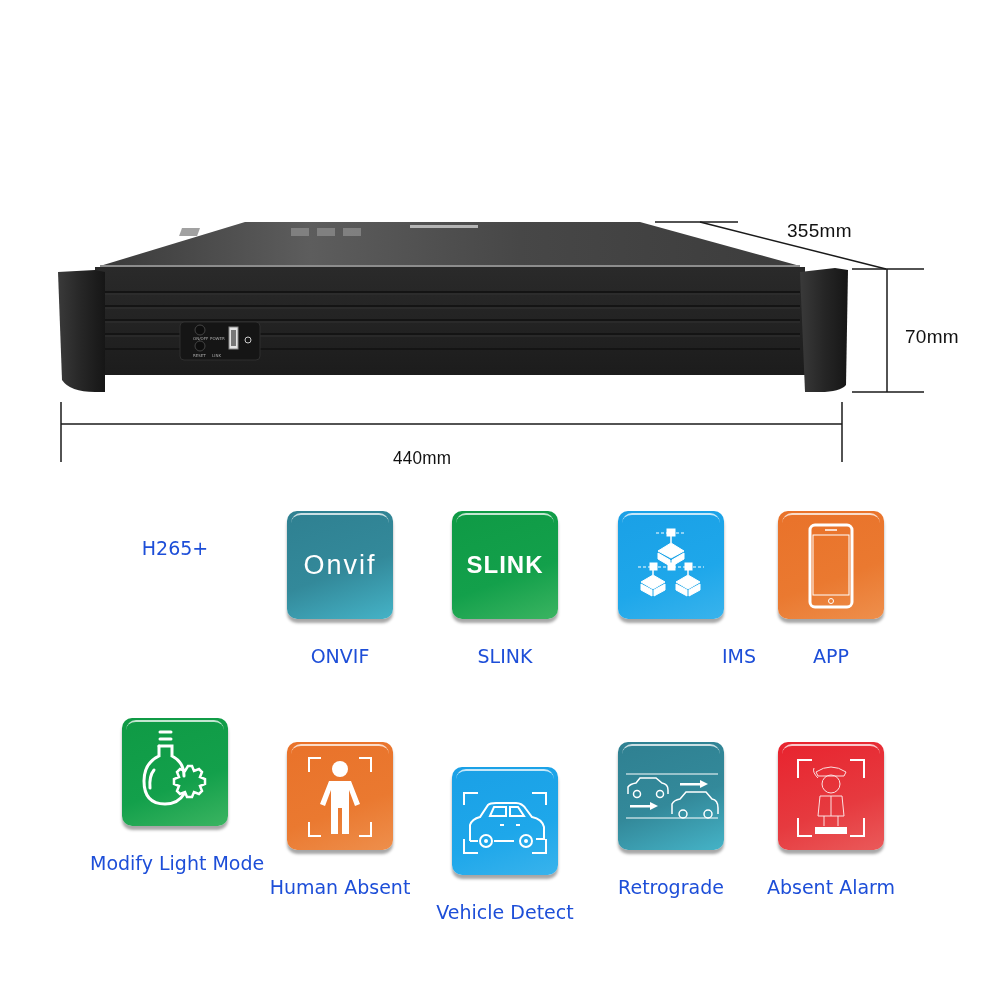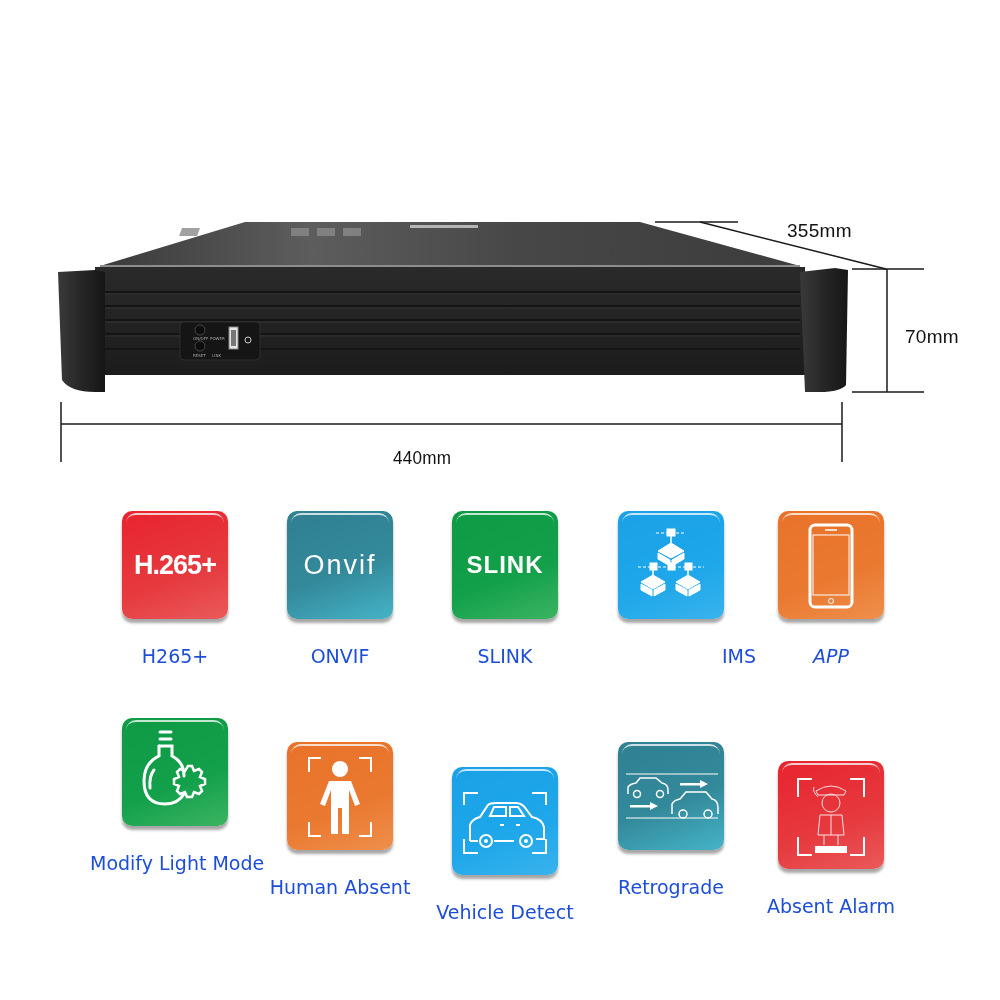--- a/index.html
+++ b/index.html
@@ -100,23 +100,20 @@
     <line x1="61" y1="402" x2="61" y2="462" stroke="#1a1a1a" stroke-width="1.5"></line>
     <line x1="842" y1="402" x2="842" y2="462" stroke="#1a1a1a" stroke-width="1.5"></line>
     <line x1="61" y1="424" x2="842" y2="424" stroke="#1a1a1a" stroke-width="1.5"></line>
   </svg>
   <div class="dim-label" style="left:787px;top:220px;">355mm</div>
   <div class="dim-label" style="left:905px;top:326px;text-align:center;">70mm</div>
   <div class="dim-label" style="left:393px;top:447px;transform:scaleX(0.9);transform-origin:left;">440mm</div>
 </div>
 
 <div class="feature" style="left:90px;top:511px;">
-  <div class="tile red">
-    <div class="tile-text" style="font-size:27px;letter-spacing:-1px;">H.265+</div>
-  </div>
   <div class="feature-label">H265+</div>
 </div>
 
 <div class="feature" style="left:255px;top:511px;">
   <div class="tile teal">
     <div class="tile-text" style="font-size:27px;font-weight:normal;letter-spacing:2px;">Onvif</div>
   </div>
   <div class="feature-label">ONVIF</div>
 </div>
 
@@ -148,21 +145,21 @@
         <polygon points="36,79 47,73 47,79 36,85"></polygon>
         <polygon points="70,64 82,71 70,78 58,71"></polygon>
         <polygon points="58,73 69,79 69,85 58,79"></polygon>
         <polygon points="71,79 82,73 82,79 71,85"></polygon>
       </g>
     </svg>
   </div>
   <div class="feature-label">IMS</div>
 </div>
 
-<div class="feature" style="left:746px;top:511px;font-style:italic;">
+<div class="feature" style="left:746px;top:511px;">
   <div class="tile orange">
     <svg width="106" height="108" viewBox="0 0 106 108">
       <rect x="32" y="14" width="42" height="82" rx="5" fill="none" stroke="#fff" stroke-width="3"></rect>
       <rect x="35" y="24" width="36" height="60" fill="none" stroke="#fff" stroke-width="1"></rect>
       <line x1="47" y1="19" x2="59" y2="19" stroke="#fff" stroke-width="1.5"></line>
       <circle cx="53" cy="90" r="2.5" fill="none" stroke="#fff" stroke-width="1"></circle>
     </svg>
   </div>
   <div class="feature-label">APP</div>
 </div>
@@ -241,21 +238,21 @@
         <rect x="12" y="63" width="20" height="2.5"></rect>
           <polygon points="32,60 40,64 32,68"></polygon>
         <rect x="62" y="41" width="20" height="2.5"></rect>
           <polygon points="82,38 90,42 82,46"></polygon>
       </g>
     </svg>
   </div>
   <div class="feature-label">Retrograde</div>
 </div>
 
-<div class="feature" style="left:746px;top:742px;margin-top:19px;">
+<div class="feature" style="left:746px;top:742px;">
   <div class="tile red">
     <svg width="106" height="108" viewBox="0 0 106 108">
       <g fill="none" stroke="#fff" stroke-width="2">
         <path d="M20,36 L20,18 L34,18"></path>
           <path d="M72,18 L86,18 L86,36"></path>
         <path d="M20,76 L20,94 L34,94"></path>
           <path d="M72,94 L86,94 L86,76"></path>
       </g>
       <g fill="none" stroke="#fff" stroke-width="1" opacity="0.85">
         <path d="M38,30 Q53,20 68,30 L66,34 L40,34 Z"></path>

